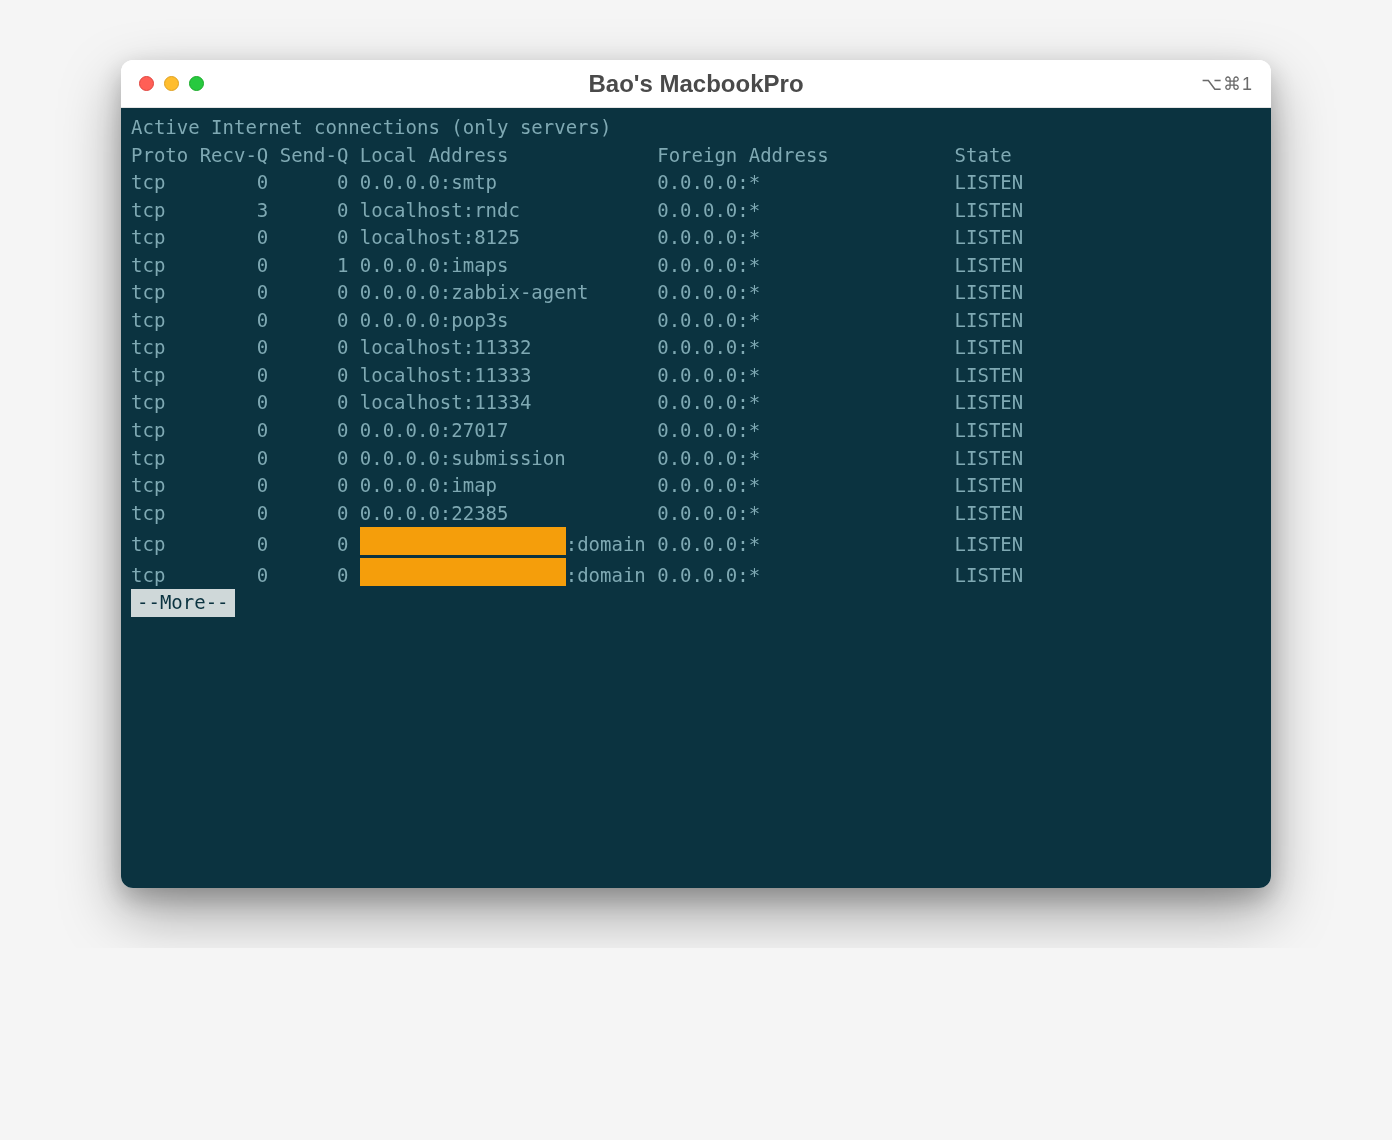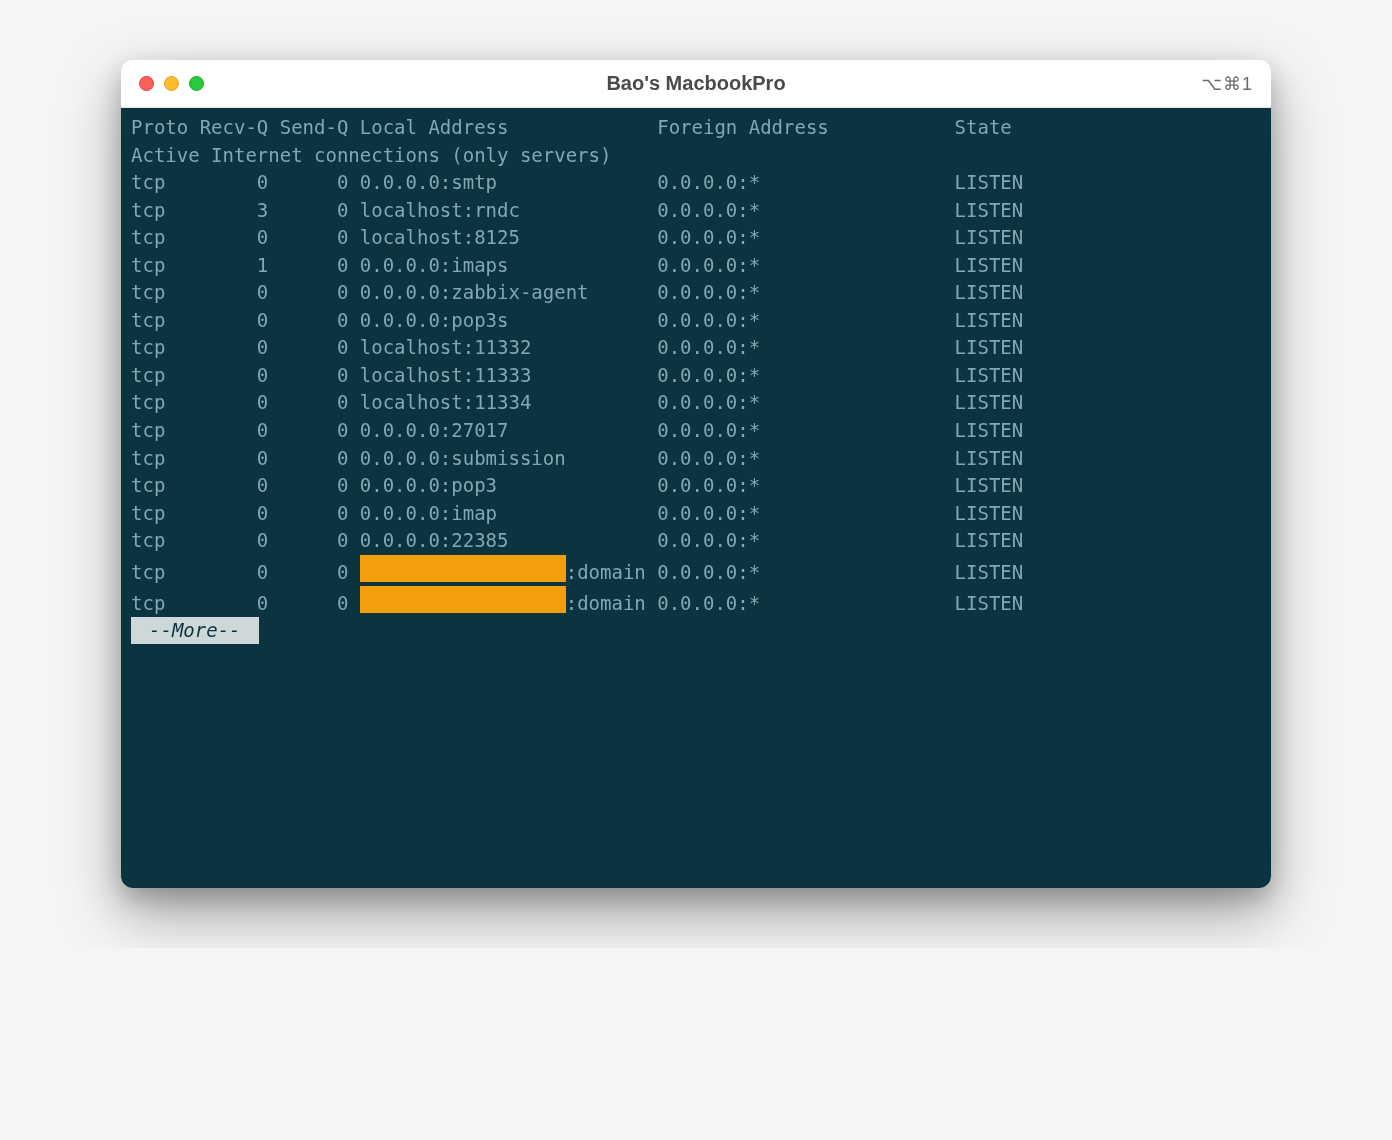--- a/index.html
+++ b/index.html
@@ -41,21 +41,21 @@
     }
     .light.red { background: #ff5f56; border: 1px solid #e0443e; }
     .light.yellow { background: #ffbd2e; border: 1px solid #dea123; }
     .light.green { background: #27c93f; border: 1px solid #1aab29; }
     .window-title {
       position: absolute;
       left: 50%;
       transform: translateX(-50%);
       font-weight: 600;
       color: #4a4a4a;
-      font-size: 20px;
+      font-size: 24px;
       text-align: right;
     }
     .tab-indicator {
       margin-left: auto;
       color: #6a6a6a;
       font-size: 18px;
       font-family: -apple-system, sans-serif;
       letter-spacing: 1px;
     }
     .terminal {
@@ -67,22 +67,21 @@
       padding: 6px 10px 0px 10px;
       min-height: 780px;
     }
     .term-line {
       white-space: pre;
     }
     .more-line {
       display: inline-block;
       background: #cfd8d9;
       color: #0b3340;
-      padding: 0 18px;
-      font-style: italic;
+      padding: 0 6px;
     }
     .more-wrap {
       white-space: pre;
     }
     .redact {
       display: inline-block;
       background: #f59e0b;
       color: transparent;
       vertical-align: text-bottom;
     }
@@ -94,33 +93,32 @@
   <div class="titlebar">
     <div class="traffic-lights">
       <div class="light red"></div>
       <div class="light yellow"></div>
       <div class="light green"></div>
     </div>
     <div class="window-title">Bao's MacbookPro</div>
     <div class="tab-indicator">⌥⌘1</div>
   </div>
   <div class="terminal" id="terminal">
+      <div class="term-line">Active Internet connections (only servers)</div>
       <div class="term-line">Proto Recv-Q Send-Q Local Address             Foreign Address           State</div>
-      <div class="term-line">Active Internet connections (only servers)</div>
       <div class="term-line">tcp        0      0 0.0.0.0:smtp              0.0.0.0:*                 LISTEN</div>
       <div class="term-line">tcp        3      0 localhost:rndc            0.0.0.0:*                 LISTEN</div>
       <div class="term-line">tcp        0      0 localhost:8125            0.0.0.0:*                 LISTEN</div>
-      <div class="term-line">tcp        1      0 0.0.0.0:imaps             0.0.0.0:*                 LISTEN</div>
+      <div class="term-line">tcp        0      1 0.0.0.0:imaps             0.0.0.0:*                 LISTEN</div>
       <div class="term-line">tcp        0      0 0.0.0.0:zabbix-agent      0.0.0.0:*                 LISTEN</div>
       <div class="term-line">tcp        0      0 0.0.0.0:pop3s             0.0.0.0:*                 LISTEN</div>
       <div class="term-line">tcp        0      0 localhost:11332           0.0.0.0:*                 LISTEN</div>
       <div class="term-line">tcp        0      0 localhost:11333           0.0.0.0:*                 LISTEN</div>
       <div class="term-line">tcp        0      0 localhost:11334           0.0.0.0:*                 LISTEN</div>
       <div class="term-line">tcp        0      0 0.0.0.0:27017             0.0.0.0:*                 LISTEN</div>
       <div class="term-line">tcp        0      0 0.0.0.0:submission        0.0.0.0:*                 LISTEN</div>
-      <div class="term-line">tcp        0      0 0.0.0.0:pop3              0.0.0.0:*                 LISTEN</div>
       <div class="term-line">tcp        0      0 0.0.0.0:imap              0.0.0.0:*                 LISTEN</div>
       <div class="term-line">tcp        0      0 0.0.0.0:22385             0.0.0.0:*                 LISTEN</div>
       <div class="term-line">tcp        0      0 <span class="redact">                  </span>:domain 0.0.0.0:*                 LISTEN</div>
       <div class="term-line">tcp        0      0 <span class="redact">                  </span>:domain 0.0.0.0:*                 LISTEN</div>
       <div class="more-wrap"><span class="more-line">--More--</span></div>
     </div>
 </div>
 
 </body></html>

